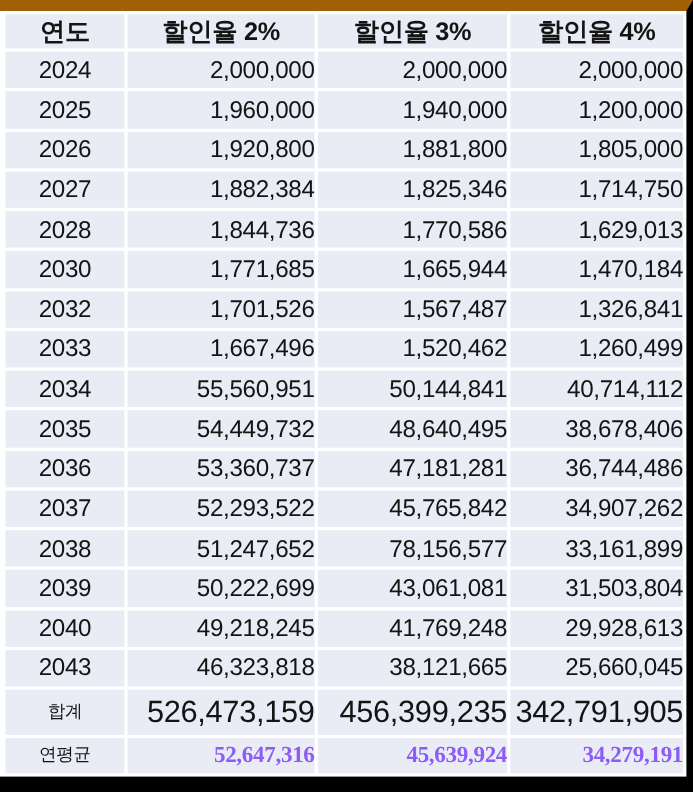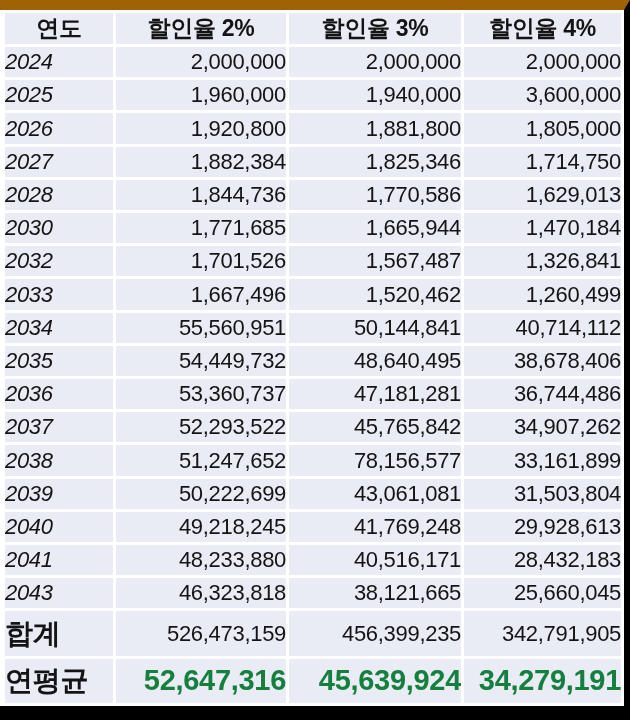--- a/index.html
+++ b/index.html
@@ -42,38 +42,40 @@
     overflow: hidden;
     vertical-align: middle;
     letter-spacing: -0.3px;
   }
   table.tbl th {
     font-size: 23px;
     font-weight: bold;
     text-align: center;
   }
   td.year {
-    font-style: italic;
+    text-align: center;
   }
   td.num {
     text-align: right;
     padding-right: 16px;
   }
   tr.total-row td.label,
   tr.avg-row td.label {
-    font-weight: bold;
+    font-weight: normal;
+    font-size: 16px;
+    text-align: center;
+  }
+  tr.total-row td.num {
     font-size: 28px;
-  }
-  tr.total-row td.num {
-    font-size: 22px;
   }
   tr.avg-row td.num {
     font-weight: bold;
-    font-size: 29px;
-    color: #15803d;
+    font-size: 21px;
+    color: #8b5cf6;
+    font-family: Liberation Serif, serif;
   }
 </style>
 </head>
 <body>
 
 <div class="frame">
   <table class="tbl">
     <colgroup>
       <col class="c-year">
         <col class="c-v2">
@@ -92,21 +94,21 @@
         <tr>
           <td class="year">2024</td>
           <td class="num">2,000,000</td>
           <td class="num">2,000,000</td>
           <td class="num">2,000,000</td>
         </tr>
         <tr>
           <td class="year">2025</td>
           <td class="num">1,960,000</td>
           <td class="num">1,940,000</td>
-          <td class="num">3,600,000</td>
+          <td class="num">1,200,000</td>
         </tr>
         <tr>
           <td class="year">2026</td>
           <td class="num">1,920,800</td>
           <td class="num">1,881,800</td>
           <td class="num">1,805,000</td>
         </tr>
         <tr>
           <td class="year">2027</td>
           <td class="num">1,882,384</td>
@@ -171,26 +173,20 @@
           <td class="year">2039</td>
           <td class="num">50,222,699</td>
           <td class="num">43,061,081</td>
           <td class="num">31,503,804</td>
         </tr>
         <tr>
           <td class="year">2040</td>
           <td class="num">49,218,245</td>
           <td class="num">41,769,248</td>
           <td class="num">29,928,613</td>
-        </tr>
-        <tr>
-          <td class="year">2041</td>
-          <td class="num">48,233,880</td>
-          <td class="num">40,516,171</td>
-          <td class="num">28,432,183</td>
         </tr>
         <tr>
           <td class="year">2043</td>
           <td class="num">46,323,818</td>
           <td class="num">38,121,665</td>
           <td class="num">25,660,045</td>
         </tr>
         <tr class="total-row">
           <td class="label">합계</td>
           <td class="num">526,473,159</td>

